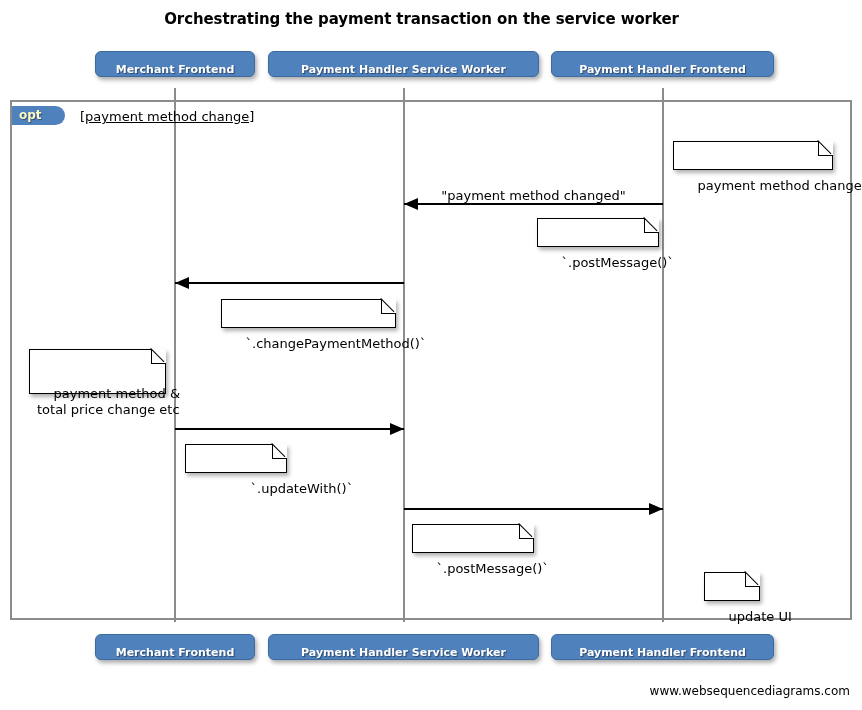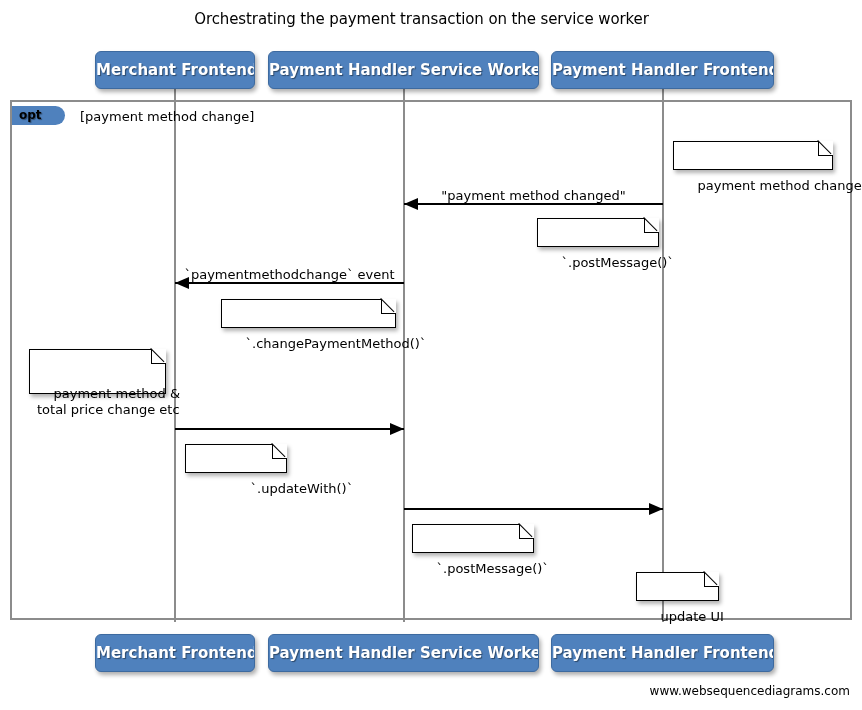--- a/index.html
+++ b/index.html
@@ -21,38 +21,38 @@
   }
 
   
   .diagram-title {
     position: absolute;
     left: 0;
     top: 10px;
     width: 843px;
     text-align: center;
     font-size: 15px;
-    font-weight: normal;
+    font-weight: bold;
     color: #000000;
     letter-spacing: -0.1px;
   }
 
   
   .participant {
     position: absolute;
     box-sizing: border-box;
     background: #4f81bd;
     border: 1px solid #3d6a9f;
     border-radius: 6px;
     color: #ffffff;
-    font-size: 15px;
+    font-size: 11px;
     font-weight: bold;
     text-align: center;
     line-height: 36px;
-    height: 38px;
+    height: 26px;
     box-shadow: 2px 3px 4px rgba(0,0,0,0.32);
     text-shadow: 1px 1px 1px rgba(0,0,0,0.45);
     white-space: nowrap;
     overflow: hidden;
   }
 
   
   .lifeline {
     position: absolute;
     width: 2px;
@@ -62,21 +62,21 @@
   
   .frame {
     position: absolute;
     box-sizing: border-box;
     border: 2px solid #8c8c8c;
     background: transparent;
   }
   .frame-tag {
     position: absolute;
     background: #4f81bd;
-    color: #000000;
+    color: #fef9c3;
     font-size: 12px;
     font-weight: bold;
     height: 19px;
     line-height: 19px;
     padding-left: 7px;
     width: 53px;
     box-sizing: border-box;
     border-top-right-radius: 10px;
     border-bottom-right-radius: 10px;
     text-shadow: 1px 1px 1px rgba(0,0,0,0.4);
@@ -172,37 +172,36 @@
   </div>
   <div class="participant" style="left:268px; top:51px; width:271px;">
     <span>Payment Handler Service Worker</span>
   </div>
   <div class="participant" style="left:551px; top:51px; width:223px;">
     <span>Payment Handler Frontend</span>
   </div>
 
   <div class="frame" style="left:10px; top:100px; width:842px; height:520px;"></div>
   <div class="frame-tag" style="left:12px; top:106px;">opt</div>
-  <div class="frame-guard" style="left:80px; top:109px;">[payment method change]</div>
+  <div class="frame-guard" style="left:80px; top:109px;text-decoration:underline;">[payment method change]</div>
 
   <div class="note" style="left:673px; top:141px; width:160px; height:29px;">
     <span class="fold"></span>
     <span>payment method changed</span>
   </div>
 
   <div class="msg-label" style="left:404px; top:188px; width:259px;">"payment method changed"</div>
   <div class="msg-line" style="left:404px; top:203px; width:259px;"></div>
   <div class="arrow-head arrow-left" style="left:404px; top:198px;"></div>
 
   <div class="note" style="left:537px; top:218px; width:122px; height:29px;">
     <span class="fold"></span>
     <span>`.postMessage()`</span>
   </div>
 
-  <div class="msg-label" style="left:175px; top:267px; width:229px;">`paymentmethodchange` event</div>
   <div class="msg-line" style="left:175px; top:282px; width:229px;"></div>
   <div class="arrow-head arrow-left" style="left:175px; top:277px;"></div>
 
   <div class="note" style="left:221px; top:299px; width:175px; height:29px;">
     <span class="fold"></span>
     <span>`.changePaymentMethod()`</span>
   </div>
 
   <div class="note" style="left:29px; top:349px; width:137px; height:45px;">
     <span class="fold"></span>
@@ -219,21 +218,21 @@
   </div>
 
   <div class="msg-line" style="left:404px; top:508px; width:259px;"></div>
   <div class="arrow-head arrow-right" style="left:649px; top:503px;"></div>
 
   <div class="note" style="left:412px; top:524px; width:122px; height:29px;">
     <span class="fold"></span>
     <span>`.postMessage()`</span>
   </div>
 
-  <div class="note" style="left:636px; top:572px; width:83px; height:29px;">
+  <div class="note" style="left:704px; top:572px; width:56px; height:29px;">
     <span class="fold"></span>
     <span>update UI</span>
   </div>
 
   <div class="participant" style="left:95px; top:634px; width:160px;">
     <span>Merchant Frontend</span>
   </div>
   <div class="participant" style="left:268px; top:634px; width:271px;">
     <span>Payment Handler Service Worker</span>
   </div>

